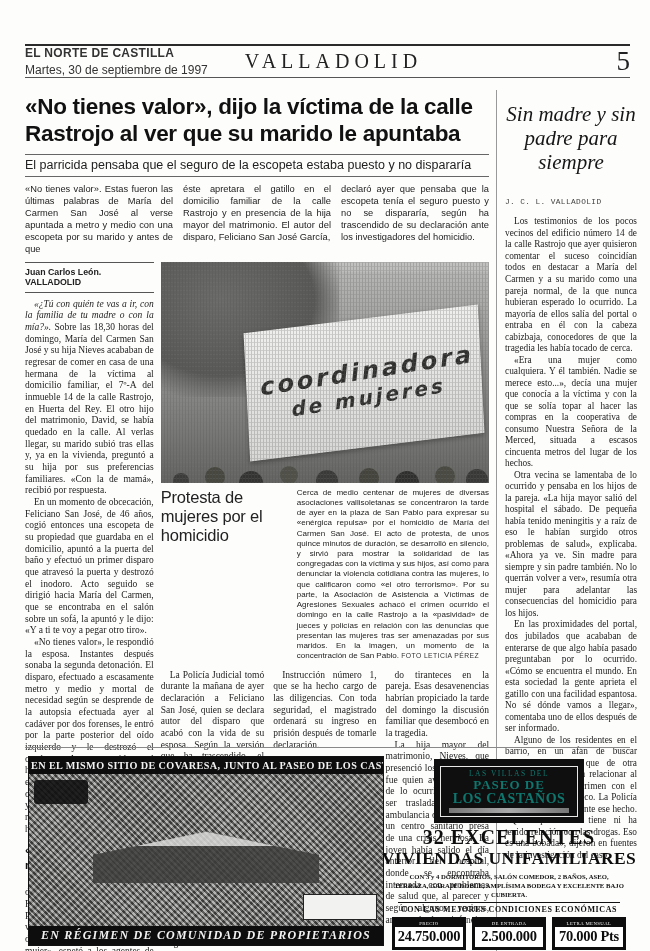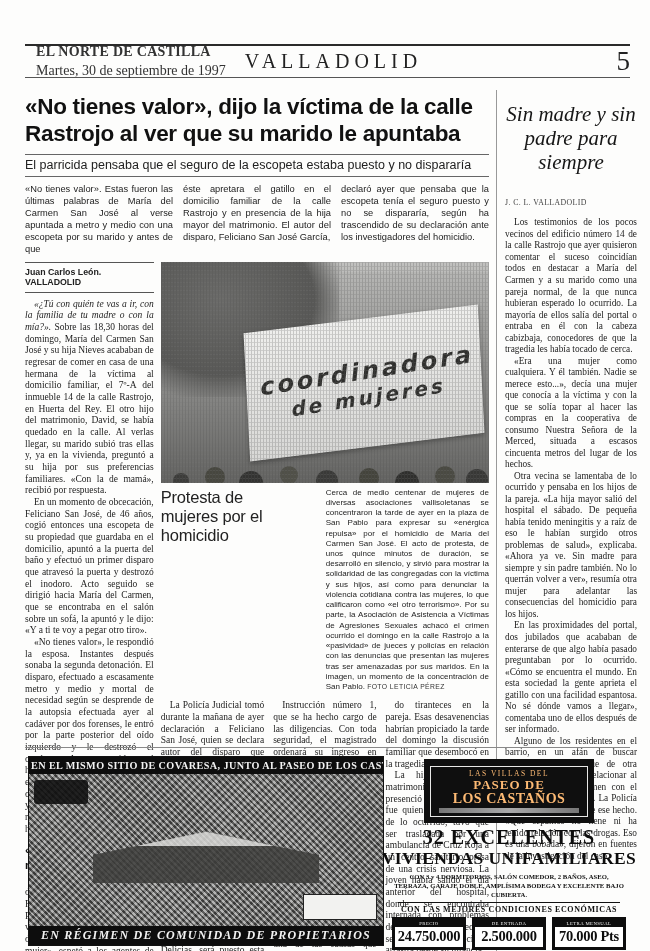--- a/index.html
+++ b/index.html
@@ -8,21 +8,21 @@
     position:relative; width:650px; height:951px; background:#fdfdfc;
     font-family:"Liberation Serif", serif; color:#1a1a1a; overflow:hidden;
     margin:0 auto;
   }
   
   .masthead {
     position:absolute; top:44px; left:25px; right:20px; height:34px;
     border-top:2px solid #2a2a2a; border-bottom:1px solid #555;
     display:flex; align-items:center;
   }
-  .mast-left { font-family:Liberation Serif, serif; font-size:14px; color:#333; line-height:1.35;margin-left:11px; }
+  .mast-left { font-family:Liberation Sans, sans-serif; font-size:12px; color:#333; line-height:1.35; }
   .mast-left .paper { font-weight:bold; letter-spacing:.3px; }
   .mast-center {
     position:absolute; left:12px; right:0; text-align:center;
     font-family:"Liberation Serif", serif; font-size:20px; letter-spacing:5px; color:#222;
   }
   .mast-page { margin-left:auto; font-size:27px; color:#222; }
   
   .content { position:absolute; top:90px; left:25px; width:620px; display:flex; }
   .article { width:472px; padding-right:7px; border-right:1px solid #999; }
   .sidebar { width:140px; padding-left:8px; }
@@ -87,40 +87,40 @@
   .photo .banner .l1 { font-size:24px; }
   .photo .banner .l2 { font-size:20px; margin-left:30px; }
   .photo .heads {
     position:absolute; bottom:-6px; left:12px; width:16px; height:16px; border-radius:50%;
     background:#3c3c3a;
     box-shadow: 34px -4px 0 2px #47473f, 70px 2px 0 4px #333331, 108px -6px 0 1px #505048,
                 146px 0 0 3px #3a3a38, 188px -3px 0 2px #44443c, 226px 2px 0 4px #2f2f2d,
                 264px -5px 0 2px #4a4a42, 296px -1px 0 3px #383836;
   }
   
-  .caption { display:flex; margin-top:5px;gap:29px; }
+  .caption { display:flex; margin-top:5px; }
   .caption-title {
     width:128px; margin-right:8px; font-family:"Liberation Sans", sans-serif;
     font-size:16.5px; line-height:1.15; color:#222; letter-spacing:-.2px;
   }
   .caption-text {
     flex:1; font-family:"Liberation Sans", sans-serif; font-size:8px; line-height:1.28;
     text-align:justify; color:#222;
   }
   .caption-text .credit { font-size:6.8px; letter-spacing:.4px; color:#333; }
   
   .midcols { display:flex; gap:9px; margin-top:8px; }
   .midcols .mc { flex:1; }
   
   .sb-title {
     font-style:italic; font-size:21px; line-height:1.15; text-align:center;
     color:#161616; margin-top:12px;
   }
   .sb-byline {
-    font-family:Liberation Serif, serif; font-size:7.8px; letter-spacing:.4px;
+    font-family:Liberation Mono, monospace; font-size:7.8px; letter-spacing:.4px;
     color:#444; margin-top:24px;
   }
   .sb-text { font-size:9.3px; line-height:1.24; text-align:justify; margin-top:10px; color:#1c1c1c; }
   .sb-text p { text-indent:9px; }
   
   .ad-rule { position:absolute; left:25px; right:20px; top:747px; border-top:1px solid #888; }
   .ad { position:absolute; left:28px; top:756px; width:602px; height:190px; display:flex;
         font-family:"Liberation Serif", serif; }
   .ad-left { width:356px; border:1px solid #111; display:flex; flex-direction:column; }
   .ad-banner {
@@ -151,21 +151,21 @@
   .ad-photo .stamp {
     position:absolute; left:5px; top:6px; width:54px; height:24px; background:#111;
     border-radius:3px; opacity:.9;
   }
   .ad-bottom-strip {
     background:#0d0d0d; color:#f2f2f2; font-weight:bold; font-style:italic;
     font-size:12px; letter-spacing:1.2px; text-align:center; padding:2px 0;
   }
   .ad-right { width:246px; padding:4px 4px 2px 8px; display:flex; flex-direction:column; align-items:center; }
   .logo-box {
-    width:168px; background:#0f0f0f; color:#fdba74; border:2px solid #0f0f0f;
+    width:148px; background:#0f0f0f; color:#0f766e; border:2px solid #0f0f0f;
     outline:1px solid #0f0f0f; text-align:center; padding:4px 3px 3px 3px; position:relative;
   }
   .logo-box .inner { border:1px solid #e9e9e7; padding:2px 2px 3px 2px; }
   .logo-ornament {
     width:26px; height:12px; background:#0f0f0f; margin:0 auto 0 auto;
     clip-path:polygon(50% 0, 100% 100%, 0 100%);
   }
   .logo-small { font-size:7.5px; letter-spacing:1.5px; }
   .logo-main1 { font-size:13px; font-weight:bold; letter-spacing:1px; line-height:1.05; }
   .logo-main2 { font-size:14px; font-weight:bold; letter-spacing:.5px; line-height:1.05; }

